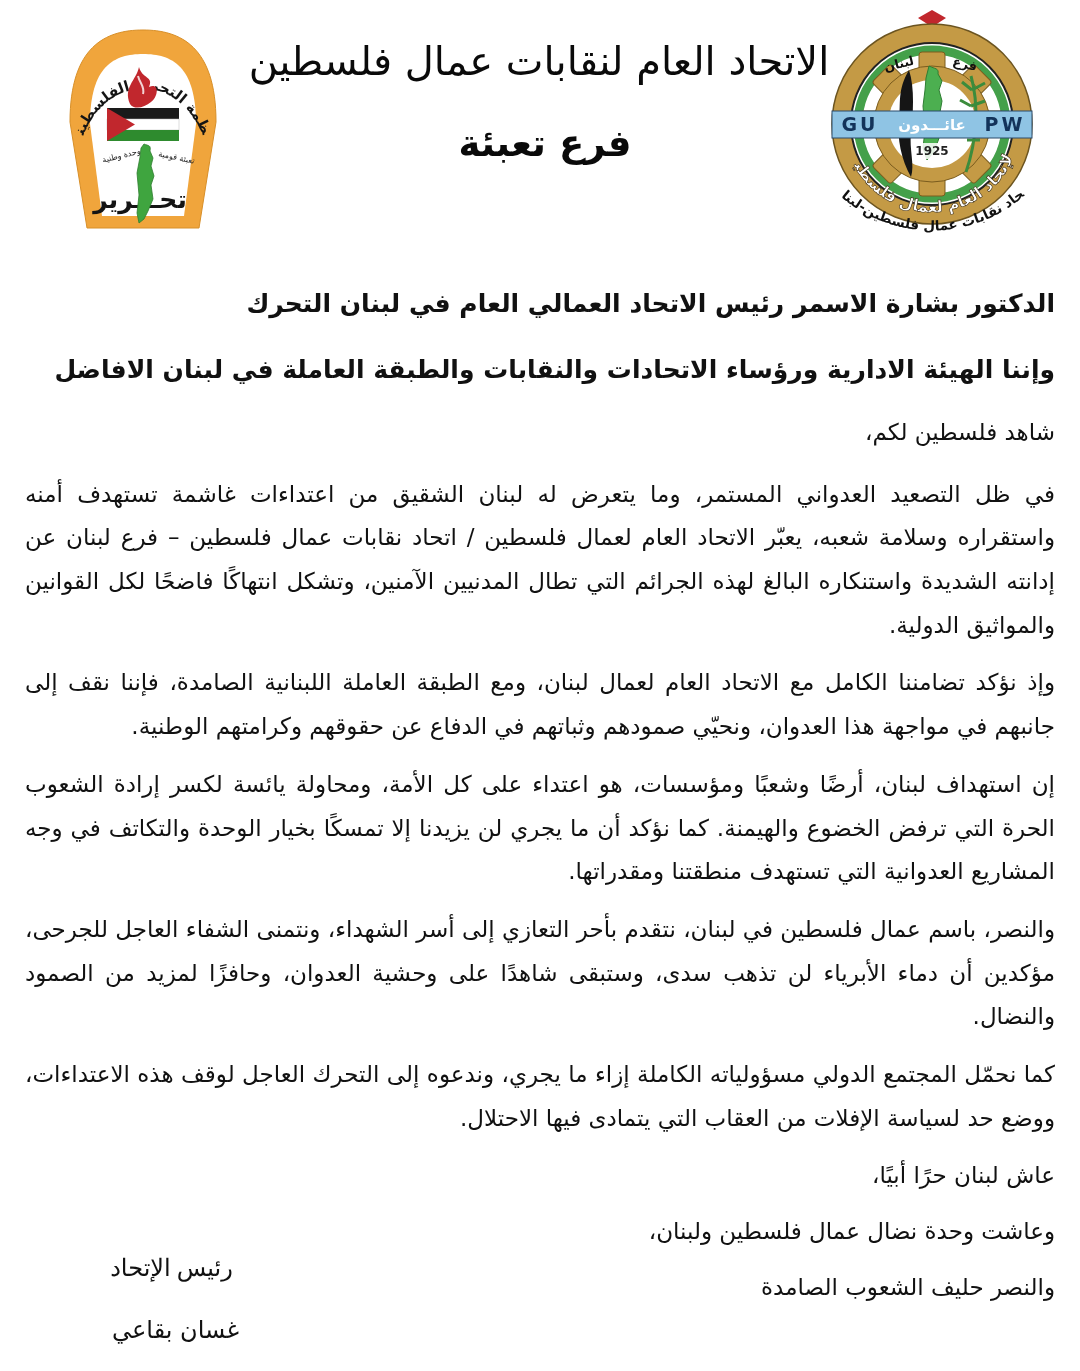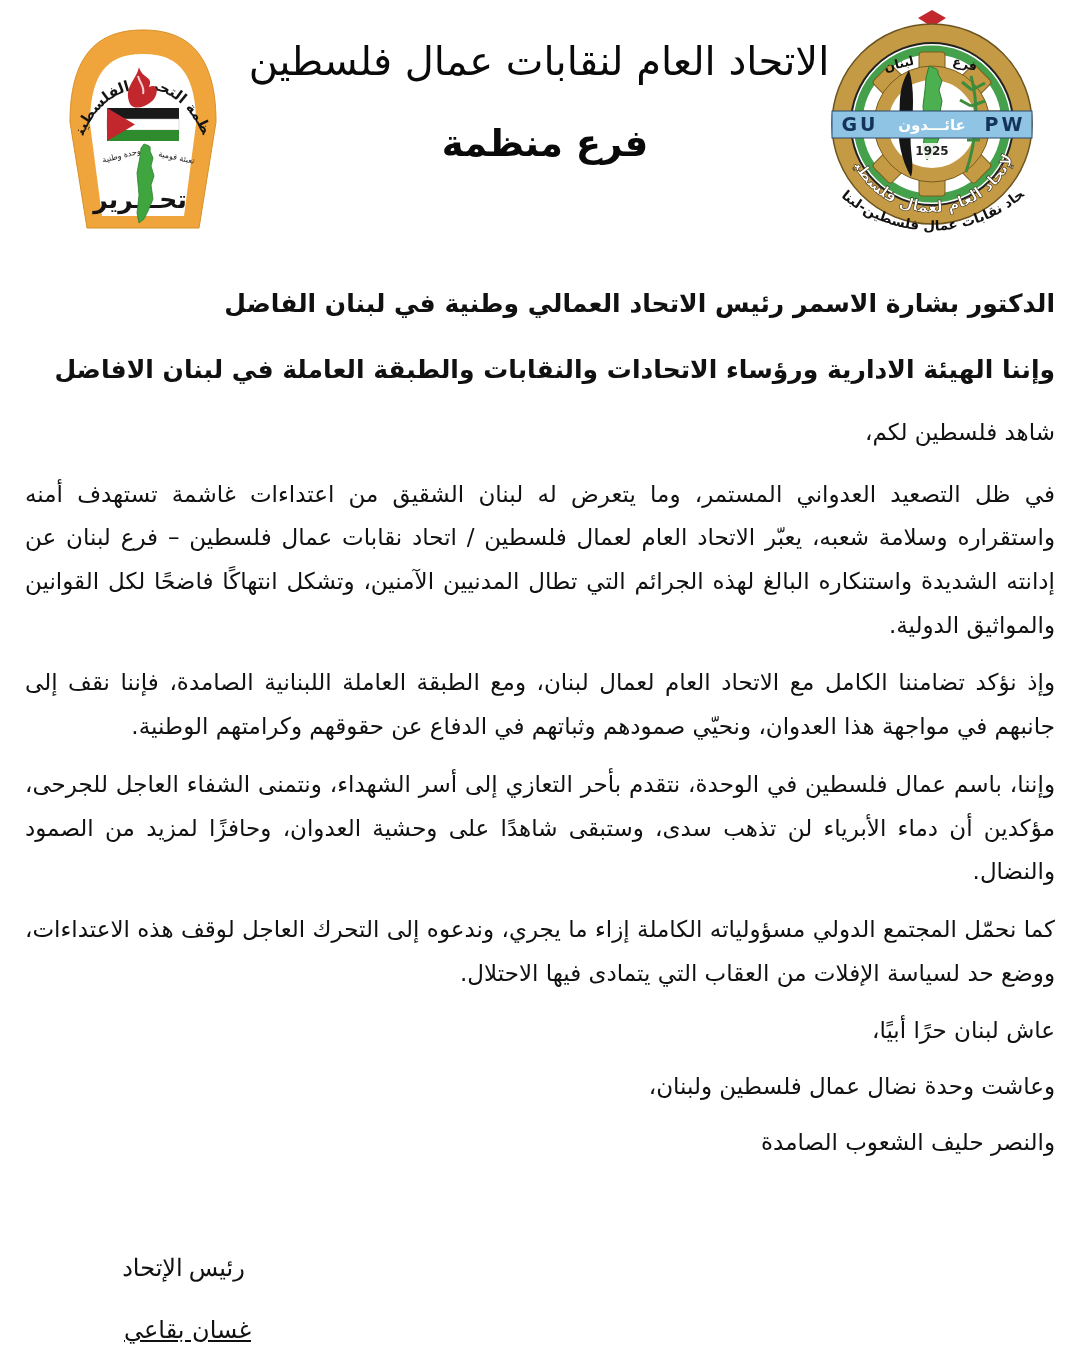--- a/index.html
+++ b/index.html
@@ -14,21 +14,21 @@
   
   .letter{position:absolute;left:25px;right:25px;top:280px;direction:rtl;text-align:justify;
           font-size:23px;line-height:1.9;}
   .sal{font-weight:bold;font-size:25px;margin:0 0 18px 0;text-align:right;}
   .greeting{margin:0 0 18px 0;text-align:right;}
   .para{margin:0 0 14px 0;}
   .closing{margin:0 0 12px 0;text-align:right;}
   .signature{position:absolute;left:108px;top:1252px;direction:rtl;text-align:center;
              font-size:24px;line-height:1.4;}
   .sig-title{margin:0 8px 28px 0;font-family:Liberation Serif, serif;}
-  .sig-name{margin:16px;text-decoration:underline;}
+  .sig-name{margin:4px;}
   svg text{font-family:"DejaVu Sans",sans-serif;}
 </style>
 </head>
 <body>
 
 <div class="page">
 
   <div class="logo-left">
     <svg width="186" height="208" viewBox="0 0 186 208">
 
@@ -59,21 +59,21 @@
       <text x="126" y="136" font-size="8" fill="#222" transform="rotate(12 126 136)" text-anchor="middle">تعبئة قومية</text>
 
       <text x="90" y="184" font-size="25" font-weight="bold" fill="#141414" text-anchor="middle" style="direction:rtl">تحـــرير</text>
 
       <path d="M94,120 c5,2 7,1 6,7 l3,7 -2,8 3,10 -3,9 2,14 -5,12 -4,8 -5,4 -2,-10 2,-18 -2,-22 3,-16 1,-9 z" fill="#3FA53F" stroke="#2e7d2e" stroke-width="0.8"></path>
     </svg>
   </div>
 
   <div class="titles">
     <div class="title-1">الاتحاد العام لنقابات عمال فلسطين</div>
-    <div class="title-2">فرع منظمة</div>
+    <div class="title-2">فرع تعبئة</div>
   </div>
 
   <div class="logo-right">
     <svg width="220" height="234" viewBox="0 0 220 234">
 
       <path d="M110,2 l14,8 -14,9 -14,-9 Z" fill="#C1272D"></path>
 
       <circle cx="110" cy="116" r="100" fill="#C49A45" stroke="#6b5420" stroke-width="1.5"></circle>
       <circle cx="110" cy="116" r="81" fill="#ffffff" stroke="#222" stroke-width="2"></circle>
       <circle cx="110" cy="116" r="74" fill="none" stroke="#44A04A" stroke-width="9"></circle>
@@ -137,26 +137,27 @@
       <defs>
           <path id="belowArc" d="M18,188 A140,140 0 0 0 202,188"></path>
         </defs>
       <text font-size="13.5" font-weight="bold" fill="#111" style="direction:rtl">
         <textPath href="#belowArc" startOffset="50%" text-anchor="middle">اتحاد نقابات عمال فلسطين-لبنان</textPath>
       </text>
     </svg>
   </div>
 
   <div class="letter">
-    <p class="sal">الدكتور بشارة الاسمر رئيس الاتحاد العمالي وطنية في لبنان الفاضل</p>
+    <p class="sal">الدكتور بشارة الاسمر رئيس الاتحاد العمالي العام في لبنان التحرك</p>
     <p class="sal">وإننا الهيئة الادارية ورؤساء الاتحادات والنقابات والطبقة العاملة في لبنان الافاضل</p>
     <p class="greeting">شاهد فلسطين لكم،</p>
     <p class="para">في ظل التصعيد العدواني المستمر، وما يتعرض له لبنان الشقيق من اعتداءات غاشمة تستهدف أمنه واستقراره وسلامة شعبه، يعبّر الاتحاد العام لعمال فلسطين / اتحاد نقابات عمال فلسطين – فرع لبنان عن إدانته الشديدة واستنكاره البالغ لهذه الجرائم التي تطال المدنيين الآمنين، وتشكل انتهاكًا فاضحًا لكل القوانين والمواثيق الدولية.</p>
     <p class="para">وإذ نؤكد تضامننا الكامل مع الاتحاد العام لعمال لبنان، ومع الطبقة العاملة اللبنانية الصامدة، فإننا نقف إلى جانبهم في مواجهة هذا العدوان، ونحيّي صمودهم وثباتهم في الدفاع عن حقوقهم وكرامتهم الوطنية.</p>
-    <p class="para">وإننا، باسم عمال فلسطين في الوحدة، نتقدم بأحر التعازي إلى أسر الشهداء، ونتمنى الشفاء العاجل للجرحى، مؤكدين أن دماء الأبرياء لن تذهب سدى، وستبقى شاهدًا على وحشية العدوان، وحافزًا لمزيد من الصمود والنضال.</p>
+    <p class="para">إن استهداف لبنان، أرضًا وشعبًا ومؤسسات، هو اعتداء على كل الأمة، ومحاولة يائسة لكسر إرادة الشعوب الحرة التي ترفض الخضوع والهيمنة. كما نؤكد أن ما يجري لن يزيدنا إلا تمسكًا بخيار الوحدة والتكاتف في وجه المشاريع العدوانية التي تستهدف منطقتنا ومقدراتها.</p>
+    <p class="para">والنصر، باسم عمال فلسطين في لبنان، نتقدم بأحر التعازي إلى أسر الشهداء، ونتمنى الشفاء العاجل للجرحى، مؤكدين أن دماء الأبرياء لن تذهب سدى، وستبقى شاهدًا على وحشية العدوان، وحافزًا لمزيد من الصمود والنضال.</p>
     <p class="para">كما نحمّل المجتمع الدولي مسؤولياته الكاملة إزاء ما يجري، وندعوه إلى التحرك العاجل لوقف هذه الاعتداءات، ووضع حد لسياسة الإفلات من العقاب التي يتمادى فيها الاحتلال.</p>
     <p class="closing">عاش لبنان حرًا أبيًا،</p>
     <p class="closing">وعاشت وحدة نضال عمال فلسطين ولبنان،</p>
     <p class="closing">والنصر حليف الشعوب الصامدة</p>
   </div>
 
   <div class="signature">
     <div class="sig-title">رئيس الإتحاد</div>
     <div class="sig-name">غسان بقاعي</div>
   </div>

